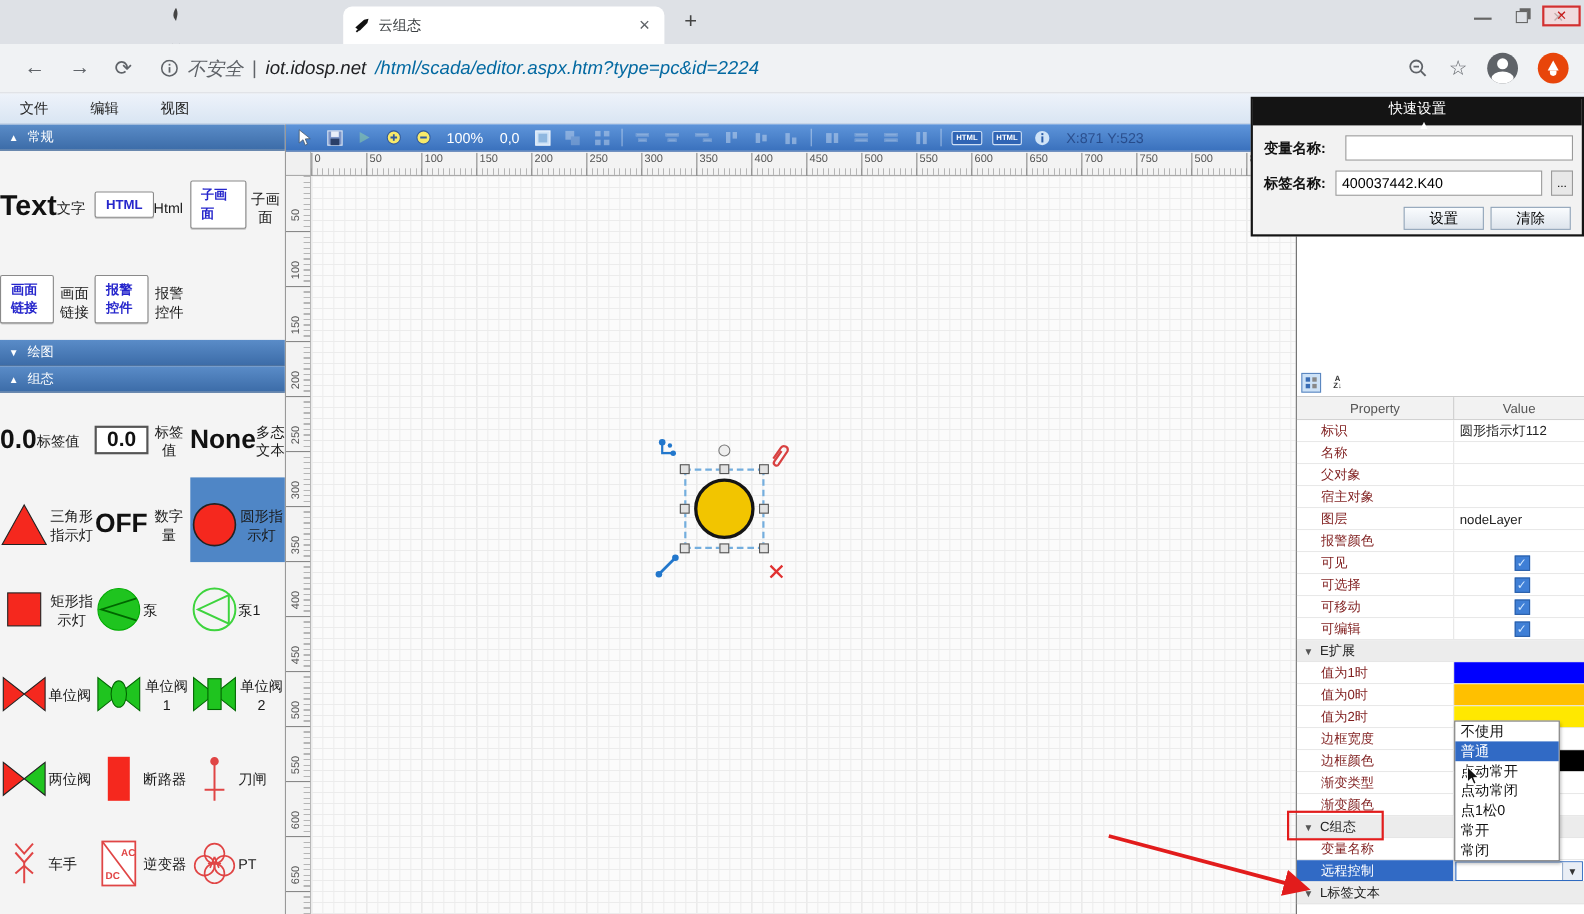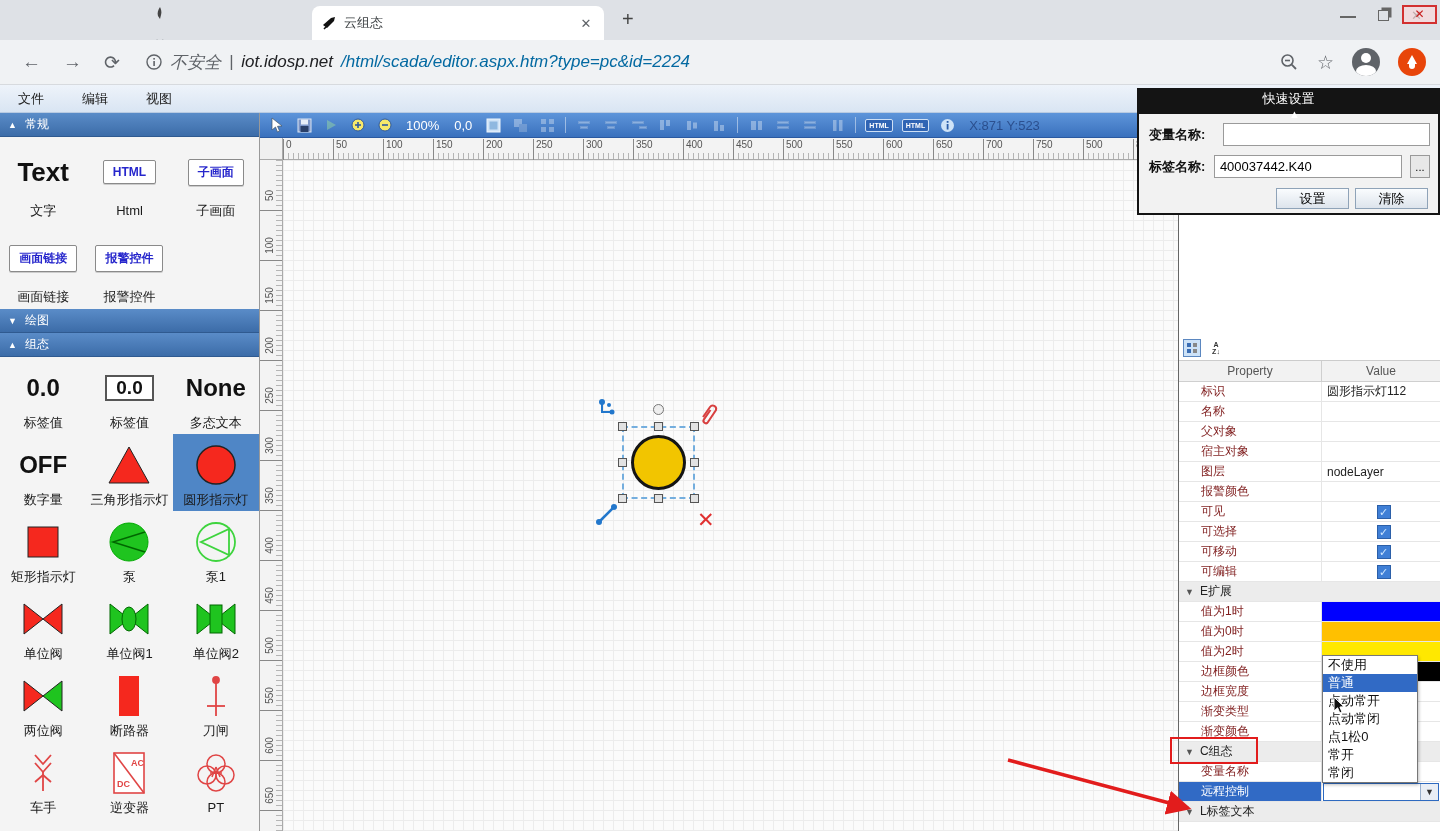--- a/index.html
+++ b/index.html
@@ -34,21 +34,21 @@
   .orangeic::before { content:""; position:absolute; left:9px; top:7px; width:0; height:0; border-left:5px solid transparent; border-right:5px solid transparent; border-bottom:9px solid #fff; }
   .orangeic::after { content:""; position:absolute; left:11px; top:16px; width:6px; height:5px; border-radius:0 0 4px 4px; background:#fff; }
 
   .menubar { position:absolute; left:0; top:85px; width:1440px; height:28px; background:linear-gradient(#eef3fa,#d9e5f3); border-bottom:1px solid #b9cbe2; display:flex; align-items:center; gap:38px; padding-left:18px; font-size:13px; color:#222; }
 
   
   .palette { position:absolute; left:0; top:113px; width:260px; height:718px; background:#f4f4f4; border-right:1px solid #999; overflow:hidden; }
   .sec-h { height:24px; background:linear-gradient(#5a8cc8,#3c6ca8); color:#fff; font-size:12px; display:flex; align-items:center; gap:8px; padding-left:8px; border-bottom:1px solid #2f5a90; }
   .sec-h .tri { font-size:9px; }
   .pal-grid { display:grid; grid-template-columns:repeat(3,1fr); }
-  .pal-cell { display:flex; flex-direction:column; align-items:center; padding-top:12px; min-height:86px; }
+  .pal-cell { display:flex; flex-direction:row; align-items:center; padding-top:12px; min-height:86px; }
   .pal-cell .pv { height:46px; display:flex; align-items:center; justify-content:center; }
   .pal-cell .pv-text { font-weight:bold; font-size:24px; color:#111; }
   .pal-cell .pv-boxed { font-weight:bold; font-size:19px; color:#111; border:2px solid #555; padding:0 9px; background:#fff; }
   .pal-cell .pv-btn { font-size:12px; font-weight:bold; color:#2626cc; background:#fff; border:1px solid #8a8a8a; border-radius:2px; padding:4px 9px; box-shadow:0 1px 0 #ccc; }
   .pal-label { font-size:13px; color:#1a1a1a; text-align:center; max-width:82px; line-height:1.3; margin-top:8px; }
   .pal-cell.sel { background:#4f86c6; }
   .scada-grid .pal-cell { min-height:77px; padding-top:8px; }
   .scada-grid .pal-label { margin-top:4px; }
 
   
@@ -253,31 +253,31 @@
           <div class="pal-label">标签值</div>
         </div>
         <div class="pal-cell">
           <div class="pv">
             <span class="pv-text">None</span>
           </div>
           <div class="pal-label">多态文本</div>
         </div>
         <div class="pal-cell">
           <div class="pv">
+            <svg width="44" height="44" viewBox="0 0 44 44">
+              <polygon points="22,4 42,40 2,40" fill="#f5281e" stroke="#222"></polygon>
+            </svg>
+          </div>
+          <div class="pal-label">三角形指示灯</div>
+        </div>
+        <div class="pal-cell">
+          <div class="pv">
             <span class="pv-text">OFF</span>
           </div>
           <div class="pal-label">数字量</div>
-        </div>
-        <div class="pal-cell">
-          <div class="pv">
-            <svg width="44" height="44" viewBox="0 0 44 44">
-              <polygon points="22,4 42,40 2,40" fill="#f5281e" stroke="#222"></polygon>
-            </svg>
-          </div>
-          <div class="pal-label">三角形指示灯</div>
         </div>
         <div class="pal-cell sel">
           <div class="pv">
             <svg width="44" height="44" viewBox="0 0 44 44">
               <circle cx="22" cy="22" r="19" fill="#f5281e" stroke="#222" stroke-width="1.5"></circle>
             </svg>
           </div>
           <div class="pal-label">圆形指示灯</div>
         </div>
         <div class="pal-cell">
@@ -681,26 +681,26 @@
           </div>
           <div class="pg-row">
             <div class="n">值为0时</div>
             <div class="v" style="background: rgb(255, 192, 0); padding: 0px;"></div>
           </div>
           <div class="pg-row">
             <div class="n">值为2时</div>
             <div class="v" style="background: rgb(255, 232, 0); padding: 0px;"></div>
           </div>
           <div class="pg-row">
+            <div class="n">边框宽度</div>
+            <div class="v"></div>
+          </div>
+          <div class="pg-row">
             <div class="n">边框颜色</div>
             <div class="v" style="background: rgb(0, 0, 0); padding: 0px;"></div>
-          </div>
-          <div class="pg-row">
-            <div class="n">边框宽度</div>
-            <div class="v"></div>
           </div>
           <div class="pg-row">
             <div class="n">渐变类型</div>
             <div class="v"></div>
           </div>
           <div class="pg-row">
             <div class="n">渐变颜色</div>
             <div class="v"></div>
           </div>
           <div class="pg-row cat">

